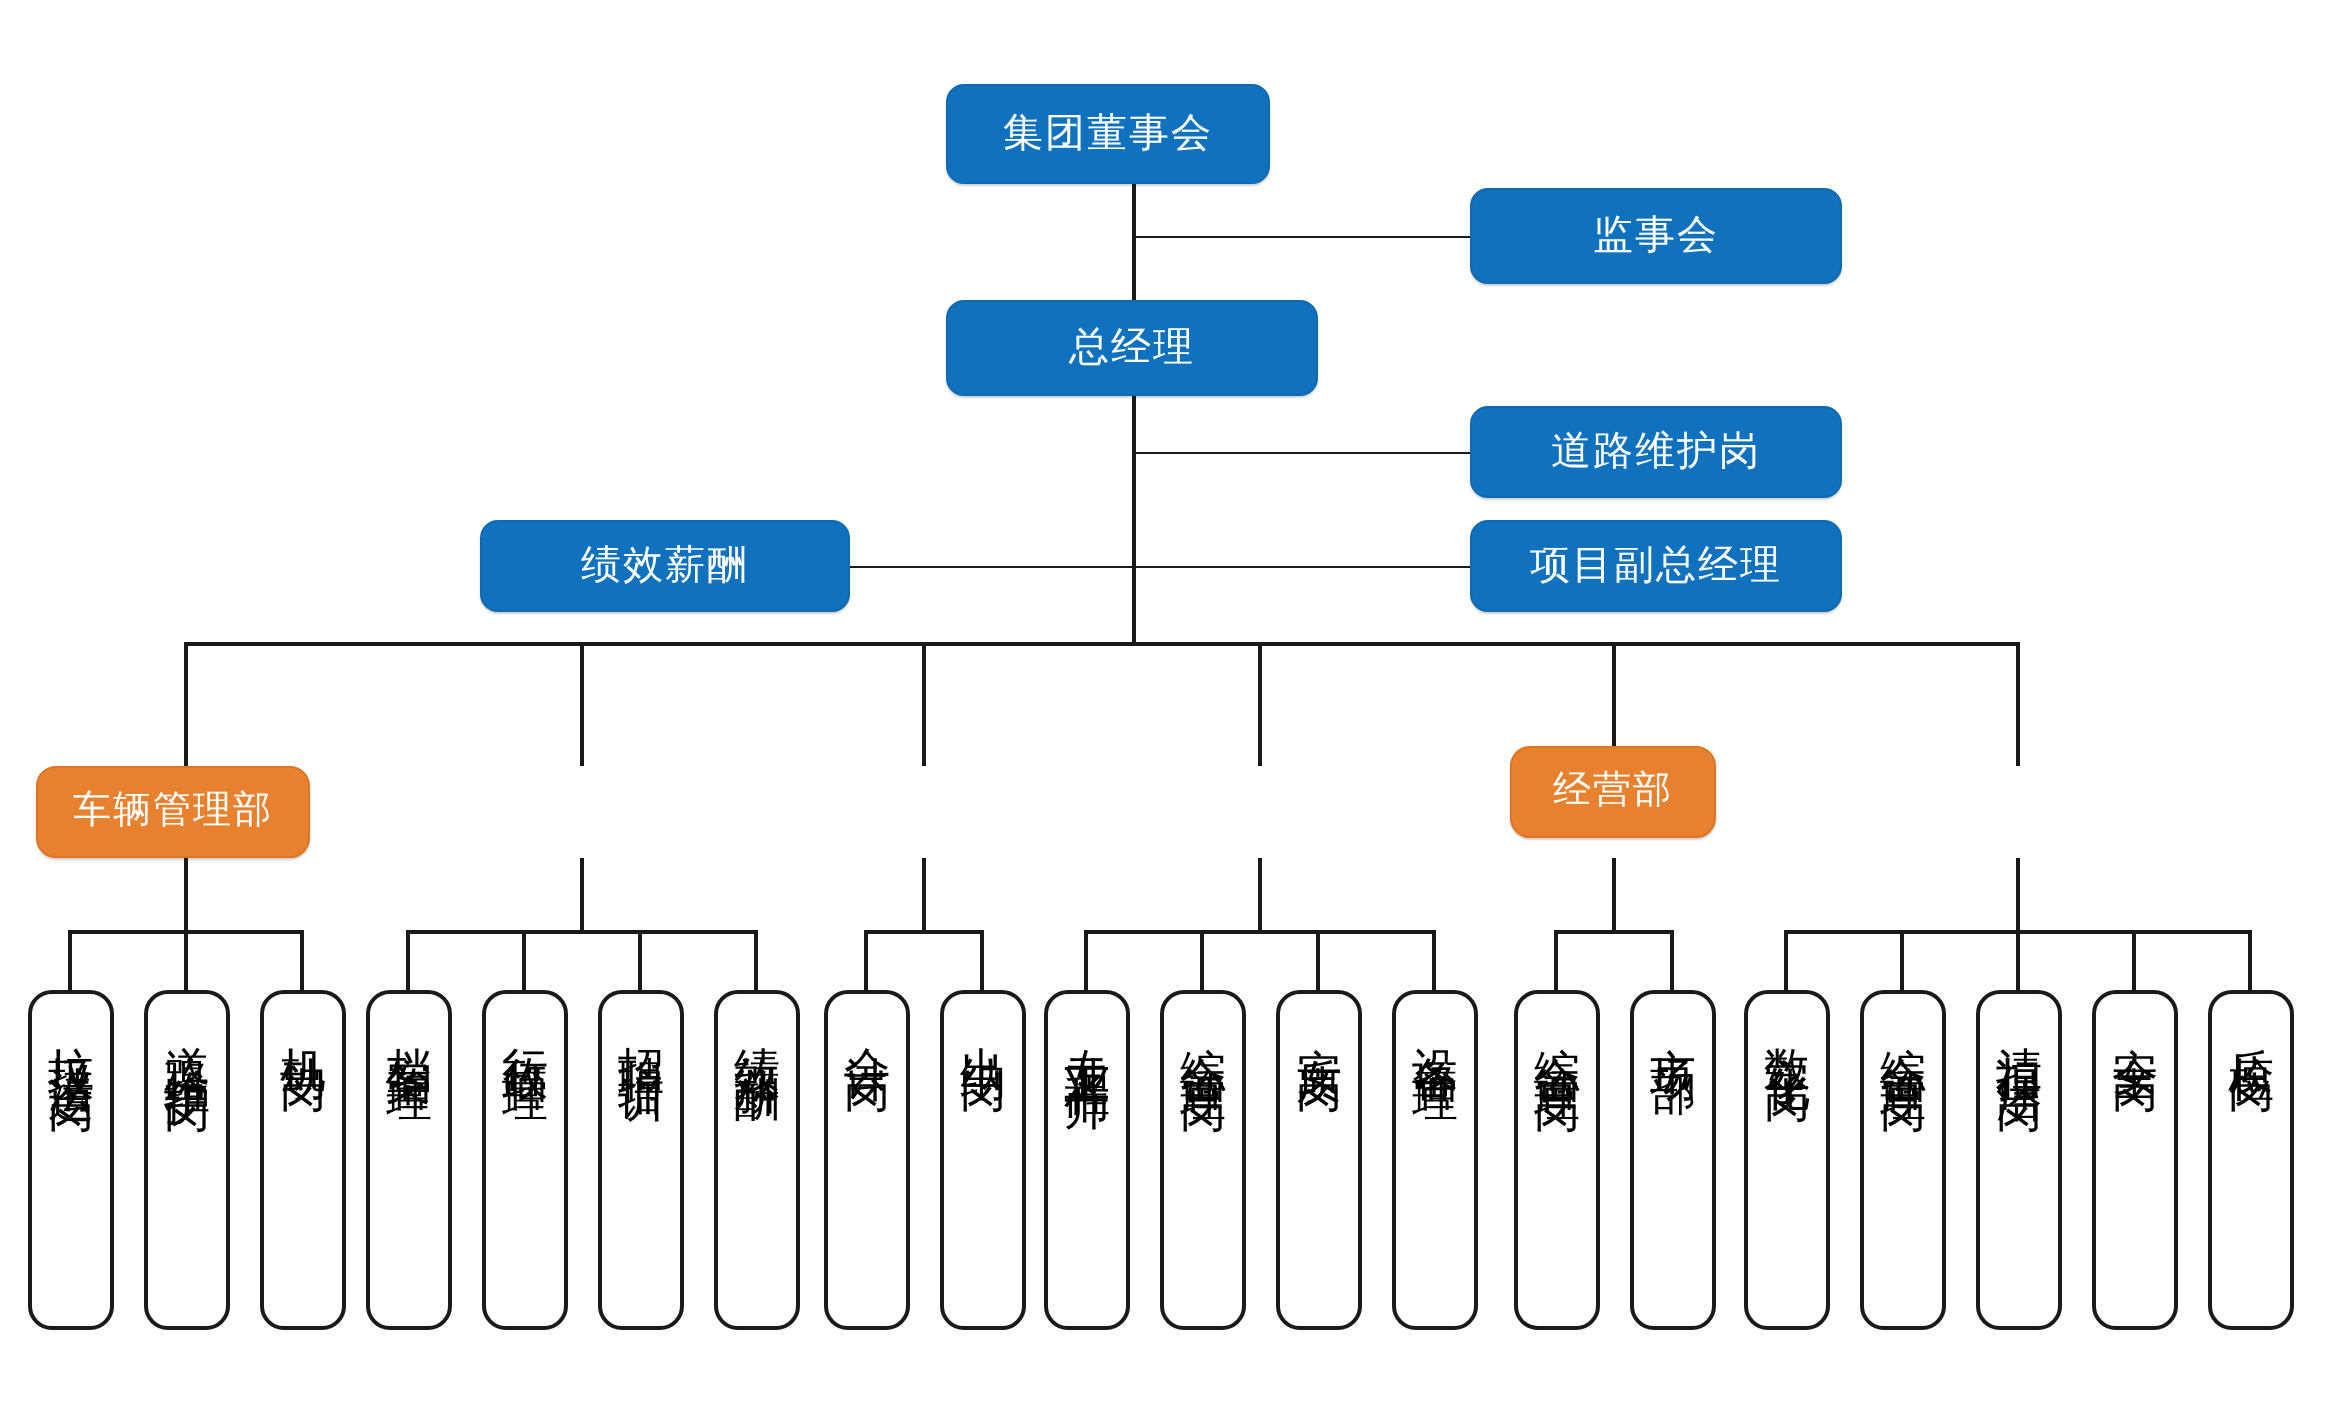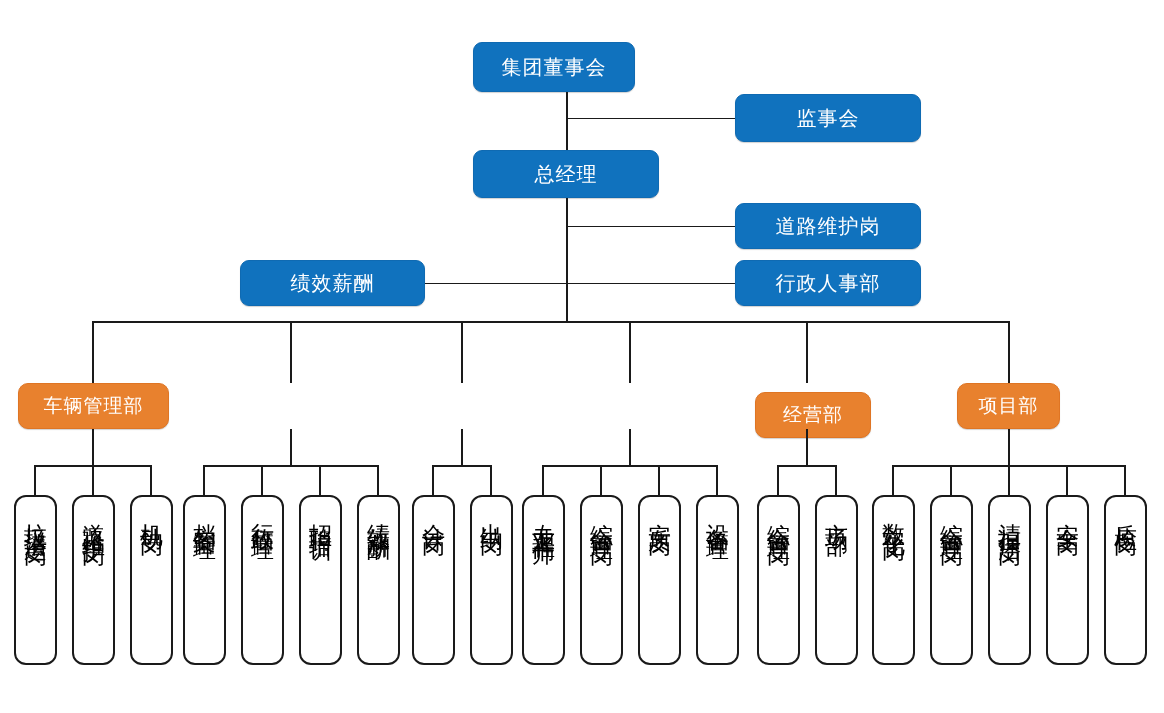--- a/index.html
+++ b/index.html
@@ -104,45 +104,42 @@
 
   <div class="vline" style="left:566px; top:198px; width:2px; height:124px;"></div>
 
   <div class="hline" style="left:566px; top:226px; width:170px; height:1px;"></div>
   <div class="node blue" style="left:735px; top:203px; width:186px; height:46px;">
     <span>道路维护岗</span>
   </div>
 
   <div class="hline" style="left:566px; top:283px; width:170px; height:1px;"></div>
   <div class="node blue" style="left:735px; top:260px; width:186px; height:46px;">
-    <span>行政人事部</span>
+    <span>项目副总经理</span>
   </div>
 
   <div class="hline" style="left:424px; top:283px; width:143px; height:1px;"></div>
   <div class="node blue" style="left:240px; top:260px; width:185px; height:46px;">
     <span>绩效薪酬</span>
   </div>
 
   <div class="hline thick" style="left:92px; top:321px; width:918px; height:2px;"></div>
 
   <div class="vline" style="left:92px; top:321px; width:2px; height:62px;"></div>
   <div class="vline" style="left:290px; top:321px; width:2px; height:62px;"></div>
   <div class="vline" style="left:461px; top:321px; width:2px; height:62px;"></div>
   <div class="vline" style="left:629px; top:321px; width:2px; height:62px;"></div>
   <div class="vline" style="left:806px; top:321px; width:2px; height:62px;"></div>
   <div class="vline" style="left:1008px; top:321px; width:2px; height:62px;"></div>
 
-  <div class="node orange" style="left:18px; top:383px; width:151px; height:46px;">
+  <div class="node orange" style="left:18px; top:383px; width:137px; height:46px;">
     <span>车辆管理部</span>
   </div>
-  <div class="node orange" style="left:755px; top:392px; width:116px; height:46px;">
+  <div class="node orange" style="left:755px; top:373px; width:103px; height:46px;">
     <span>经营部</span>
-  </div>
-  <div class="node orange" style="left:957px; top:383px; width:103px; height:46px;">
-    <span>项目部</span>
   </div>
 
   <div class="vline" style="left:92px; top:429px; width:2px; height:36px;"></div>
   <div class="hline" style="left:34px; top:465px; width:118px; height:2px;"></div>
   <div class="vline" style="left:34px; top:465px; width:2px; height:31px;"></div>
   <div class="vline" style="left:92px; top:465px; width:2px; height:31px;"></div>
   <div class="vline" style="left:150px; top:465px; width:2px; height:31px;"></div>
 
   <div class="vline" style="left:290px; top:429px; width:2px; height:36px;"></div>
   <div class="hline" style="left:203px; top:465px; width:176px; height:2px;"></div>

